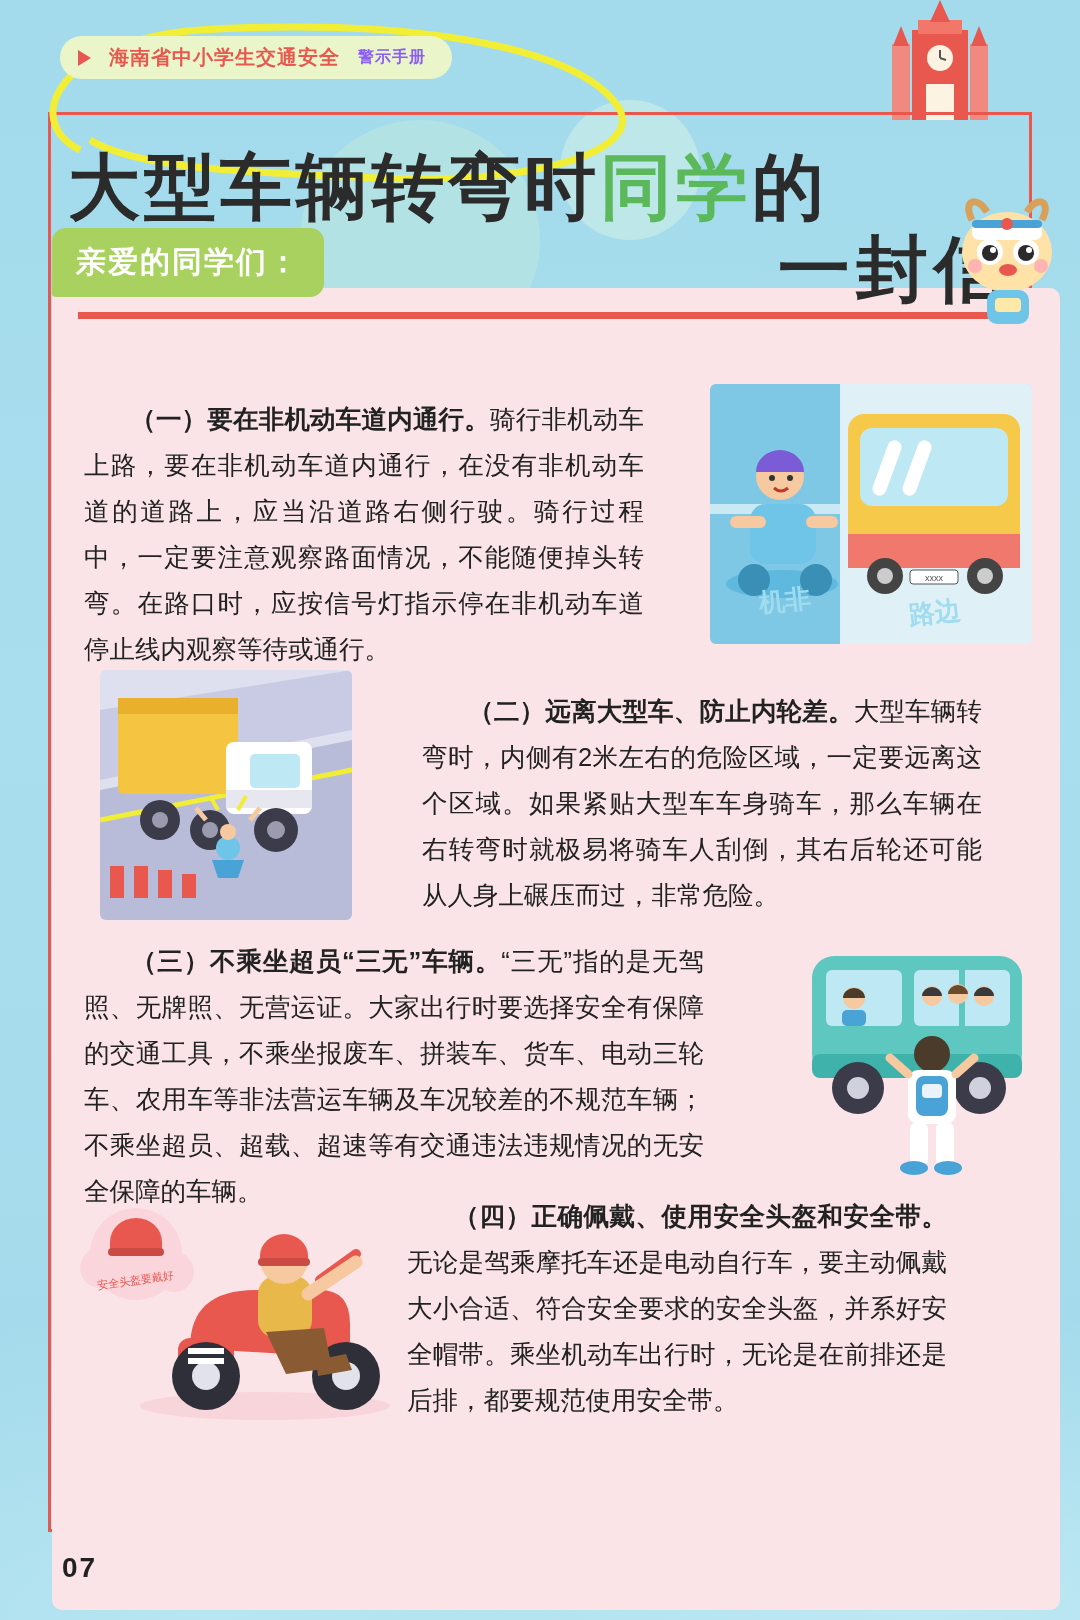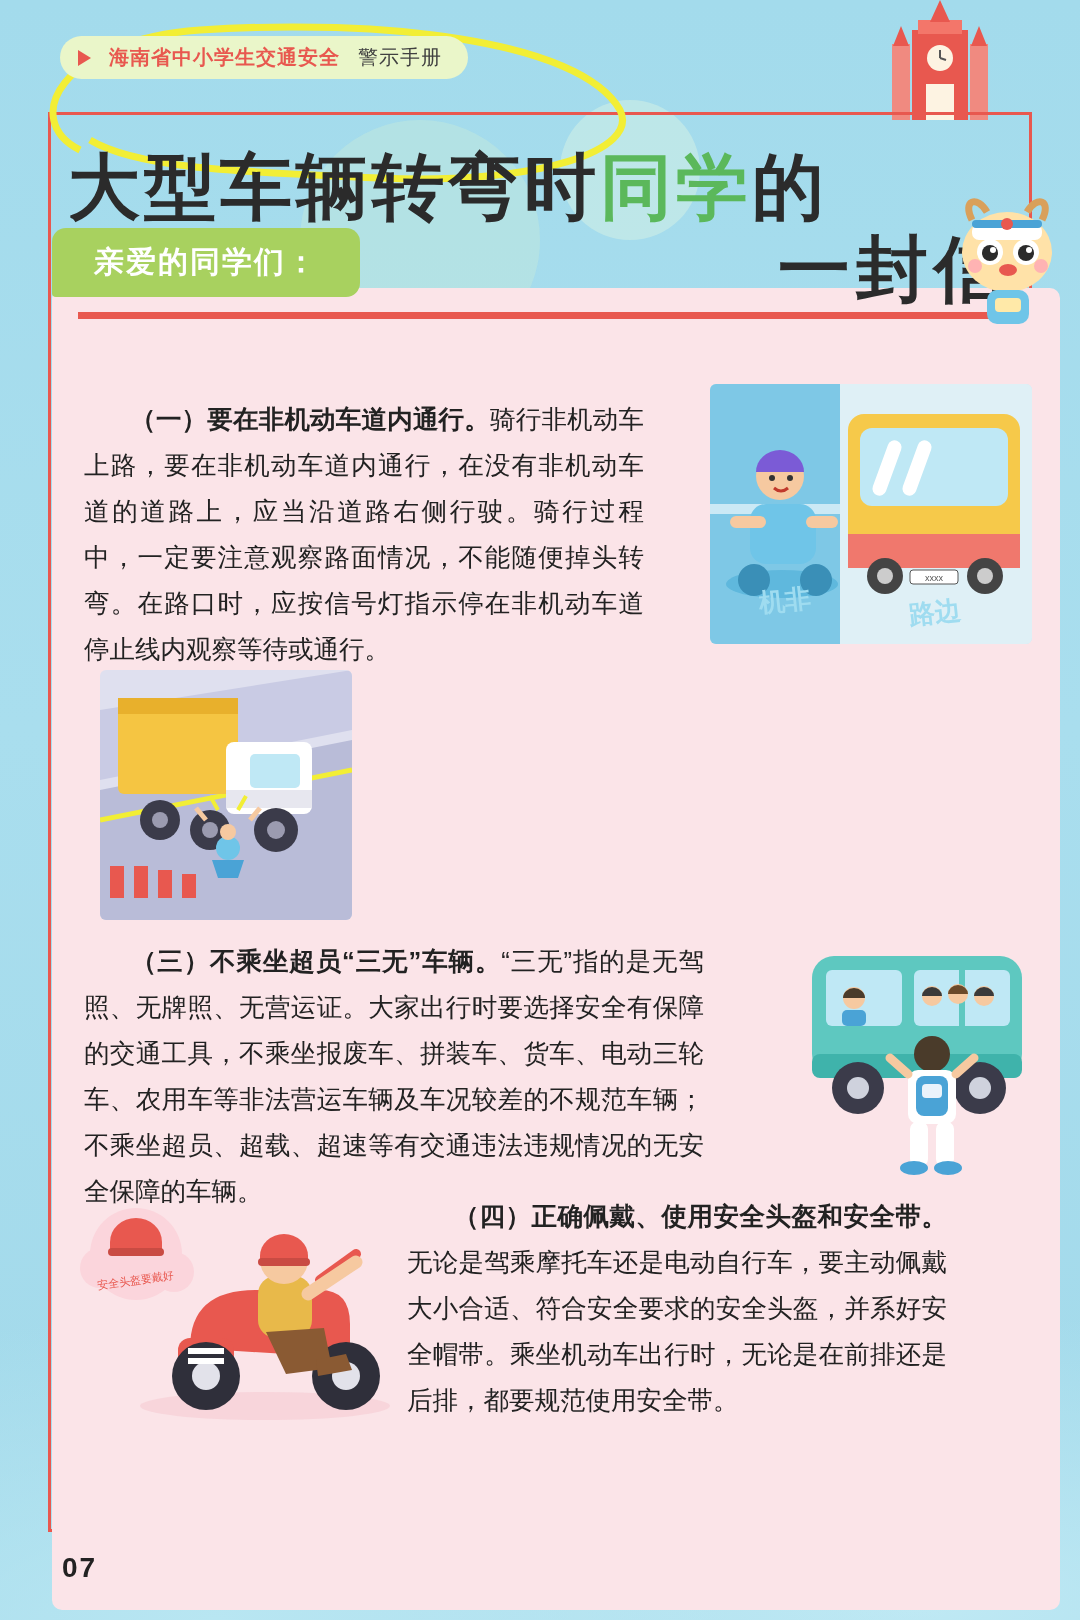--- a/index.html
+++ b/index.html
@@ -31,21 +31,21 @@
     padding: 8px 26px 8px 18px;
     z-index: 6;
   }
   .topbar .tri {
     width:0;height:0;
     border-left: 13px solid #e8584f;
     border-top: 8px solid transparent;
     border-bottom: 8px solid transparent;
   }
   .topbar .t1 { color:#e8584f; font-size: 20px; font-weight: bold; letter-spacing:1px;}
-  .topbar .t2 { color:#404040; font-size: 20px; font-weight: normal; letter-spacing:1px;}
+  .topbar .t2 { color:#8b5cf6; font-size: 16px; font-weight: bold; letter-spacing:1px;}
 
   
   .tower { position:absolute; top:0; right: 70px; width: 140px; height: 120px; z-index:2;}
 
   
   .card {
     position: absolute;
     left: 48px; right: 48px; top: 112px; bottom: 88px;
     border: 3px solid #e8584f;
     background: transparent;
@@ -69,21 +69,21 @@
   }
   .redline {
     position:absolute; left: 30px; right: 20px; top: 200px; height: 7px;
     background:#e8584f; z-index:5;
   }
 
   
   .greet {
     position:absolute; left: 52px; top: 228px;
     background:#a8d15f; color:#fff; font-size:30px; font-weight:bold;
-    padding: 14px 42px; border-radius: 14px 14px 14px 4px; letter-spacing:2px;
+    padding: 14px 24px; border-radius: 14px 14px 14px 4px; letter-spacing:2px;
     z-index:7;
   }
 
   
   .mascot { position:absolute; right: 8px; top: 190px; width: 130px; height: 150px; z-index: 7;}
 
   
   .body-panel {
     position:absolute; left: 52px; right: 20px; top: 288px; bottom: 10px;
     background: #fbe4e8;
@@ -249,20 +249,23 @@
             <path d="M106,150 l-10,-12 M150,150 l10,-12" stroke="#f6c9a0" stroke-width="5"></path>
             <path d="M118,140 l-8,-14 M138,140 l8,-14" stroke="#f2ee35" stroke-width="4"></path>
           </g>
           <rect x="10" y="196" width="14" height="32" fill="#e8584f"></rect>
           <rect x="34" y="196" width="14" height="32" fill="#e8584f"></rect>
           <rect x="58" y="200" width="14" height="28" fill="#e8584f"></rect>
           <rect x="82" y="204" width="14" height="24" fill="#e8584f"></rect>
         </svg>
       </div>
 
+      <div class="sec2">
+        <p class="para"><span class="indent"></span><b>（二）远离大型车、防止内轮差。</b><span>大型车辆转弯时，内侧有2米左右的危险区域，一定要远离这个区域。如果紧贴大型车车身骑车，那么车辆在右转弯时就极易将骑车人刮倒，其右后轮还可能从人身上碾压而过，非常危险。</span></p>
+      </div>
 
       <div class="img-bus">
         <svg viewBox="0 0 250 240" width="250" height="240">
           <rect x="20" y="20" width="210" height="120" rx="22" fill="#5ec8c0"></rect>
           <rect x="34" y="34" width="76" height="56" rx="6" fill="#bfe8f5"></rect>
           <rect x="122" y="34" width="96" height="56" rx="6" fill="#bfe8f5"></rect>
           <line x1="170" y1="34" x2="170" y2="90" stroke="#5ec8c0" stroke-width="6"></line>
           <circle cx="62" cy="62" r="11" fill="#f6c9a0"></circle>
             <path d="M51,62 a11,10 0 0 1 22,0z" fill="#4a3b2a"></path>
           <rect x="50" y="74" width="24" height="16" rx="5" fill="#4aa3d6"></rect>

